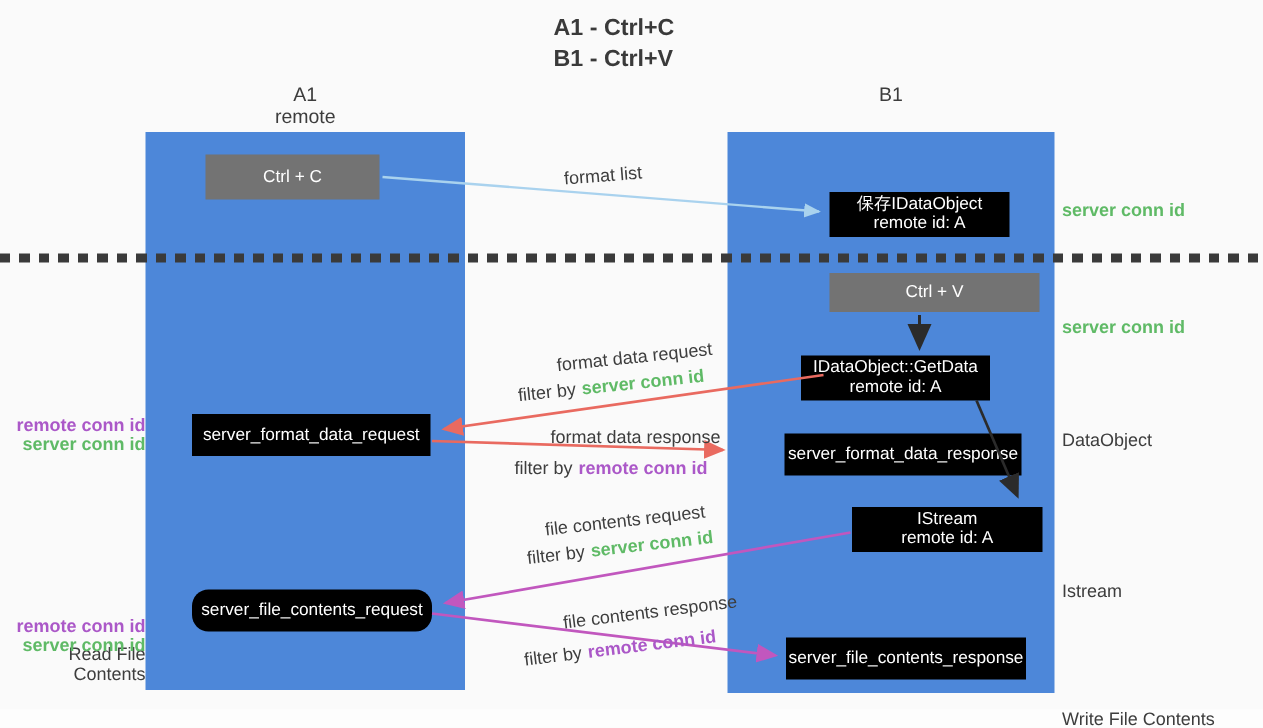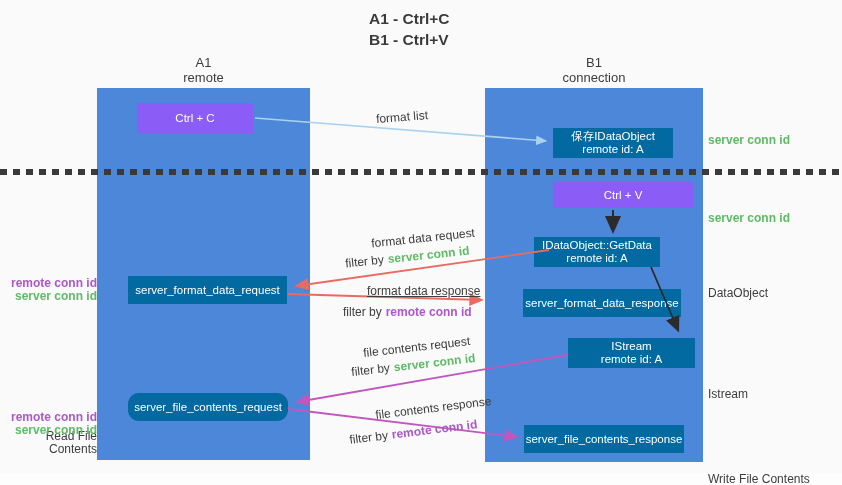--- a/index.html
+++ b/index.html
@@ -24,22 +24,22 @@
   .hdr-right { left:485px; top:55px; width:218px; }
 
   .title { position:absolute; left:369px; top:8px; font-size:15.5px; line-height:21px; color:#3a3a3a;font-weight:bold; }
 
   .box {
     position:absolute; display:flex; flex-direction:column;
     align-items:center; justify-content:center;
     color:#fff; font-size:11.5px; line-height:13px; text-align:center;
     z-index:3; white-space:nowrap;
   }
-  .box.orange { background:#0369a1; }
-  .box.green  { background:#8b5cf6; }
+  .box.orange { background:#000000; }
+  .box.green  { background:#737373; }
 
   svg.arrows { position:absolute; left:0; top:0; z-index:5; pointer-events:none; }
 
   .lbl { position:absolute; font-size:12px; color:#3d3d3d; white-space:nowrap; z-index:6; }
   .lbl .pre { margin-right:4px; }
   .green-t  { color:#5fba66; font-weight:bold; }
   .purple-t { color:#ab58c8; font-weight:bold; }
   .side { position:absolute; font-size:12px; white-space:nowrap; z-index:6; }
   .side-right { left:708px; }
   .left-block { left:0; width:97px; text-align:right; line-height:13px; font-size:12px; position:absolute; z-index:6; }
@@ -55,21 +55,20 @@
     <div>A1 - Ctrl+C</div>
     <div>B1 - Ctrl+V</div>
   </div>
 
   <div class="hdr hdr-left">
     <div>A1</div>
     <div>remote</div>
   </div>
   <div class="hdr hdr-right">
     <div>B1</div>
-    <div>connection</div>
   </div>
 
   <div class="col col-left"></div>
   <div class="col col-right"></div>
 
   <div class="dashline"></div>
 
   <div class="box green" style="left:137px; top:103px; width:116px; height:30px;">
     <div>Ctrl + C</div>
   </div>
@@ -131,21 +130,21 @@
     <path d="M288,294 L482,300" stroke="#e96a60" stroke-width="1.8" fill="none" marker-end="url(#mSalmon)"></path>
     <path d="M567,355 L297,402" stroke="#c157be" stroke-width="1.8" fill="none" marker-end="url(#mMagenta)"></path>
     <path d="M288,409 L517,437" stroke="#c157be" stroke-width="1.8" fill="none" marker-end="url(#mMagenta)"></path>
   </svg>
 
   <div class="lbl" style="left:376px; top:110px; transform:rotate(-4.5deg);">format list</div>
 
   <div class="lbl" style="left:371px; top:231px; transform:rotate(-6deg);">format data request</div>
   <div class="lbl" style="left:345px; top:250px; transform:rotate(-6deg);"><span class="pre">filter by</span><span class="green-t">server conn id</span></div>
 
-  <div class="lbl" style="left:367px; top:284px;text-decoration:underline;">format data response</div>
+  <div class="lbl" style="left:367px; top:284px;">format data response</div>
   <div class="lbl" style="left:343px; top:305px;"><span class="pre">filter by</span><span class="purple-t">remote conn id</span></div>
 
   <div class="lbl" style="left:363px; top:340px; transform:rotate(-6.5deg);">file contents request</div>
   <div class="lbl" style="left:351px; top:358px; transform:rotate(-6.5deg);"><span class="pre">filter by</span><span class="green-t">server conn id</span></div>
 
   <div class="lbl" style="left:375px; top:401px; transform:rotate(-7deg);">file contents response</div>
   <div class="lbl" style="left:349px; top:425px; transform:rotate(-7deg);"><span class="pre">filter by</span><span class="purple-t">remote conn id</span></div>
 
   <div class="side side-right green-t" style="top:133px;">server conn id</div>
   <div class="side side-right green-t" style="top:211px;">server conn id</div>

